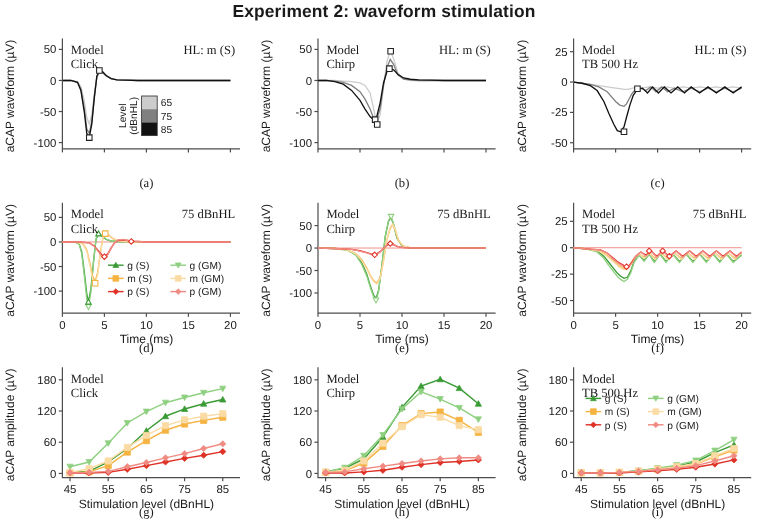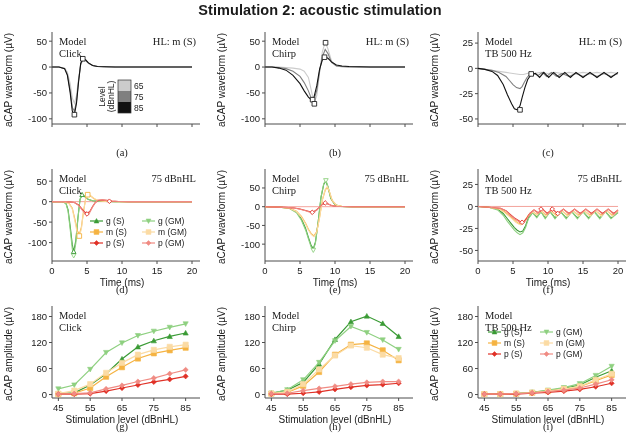--- a/index.html
+++ b/index.html
@@ -24,21 +24,21 @@
   .panlab{font-family:"Liberation Serif",serif;font-size:10.5px;fill:#1a1a1a;}
   .legtxt{font-family:"Liberation Sans",sans-serif;font-size:8.5px;fill:#1a1a1a;}
   .cbtxt{font-family:"Liberation Sans",sans-serif;font-size:8.5px;fill:#1a1a1a;}
   .cblab{font-family:"Liberation Sans",sans-serif;font-size:8.5px;fill:#1a1a1a;}
   .wf{fill:none;stroke-width:1.1;}
   .gf{fill:none;stroke-width:1.2;}
 </style>
 </head>
 <body>
 
-<div id="figure-title">Stimulation 2: acoustic stimulation</div>
+<div id="figure-title">Experiment 2: waveform stimulation</div>
 
 <div class="grid" id="grid">
     <div class="panel" style="left: 0px; top: 0px;">
       <svg width="213" height="137">
         <path class="axis-line" d="M 52 10 L 52 102 L 200 102"></path>
         <line class="tick" x1="49" y1="19.17647058823529" x2="52" y2="19.17647058823529"></line>
         <text x="47" y="22.57647058823529" class="ticklab" text-anchor="end">50</text>
         <line class="tick" x1="49" y1="45.05882352941176" x2="52" y2="45.05882352941176"></line>
         <text x="47" y="48.45882352941176" class="ticklab" text-anchor="end">0</text>
         <line class="tick" x1="49" y1="70.94117647058823" x2="52" y2="70.94117647058823"></line>

